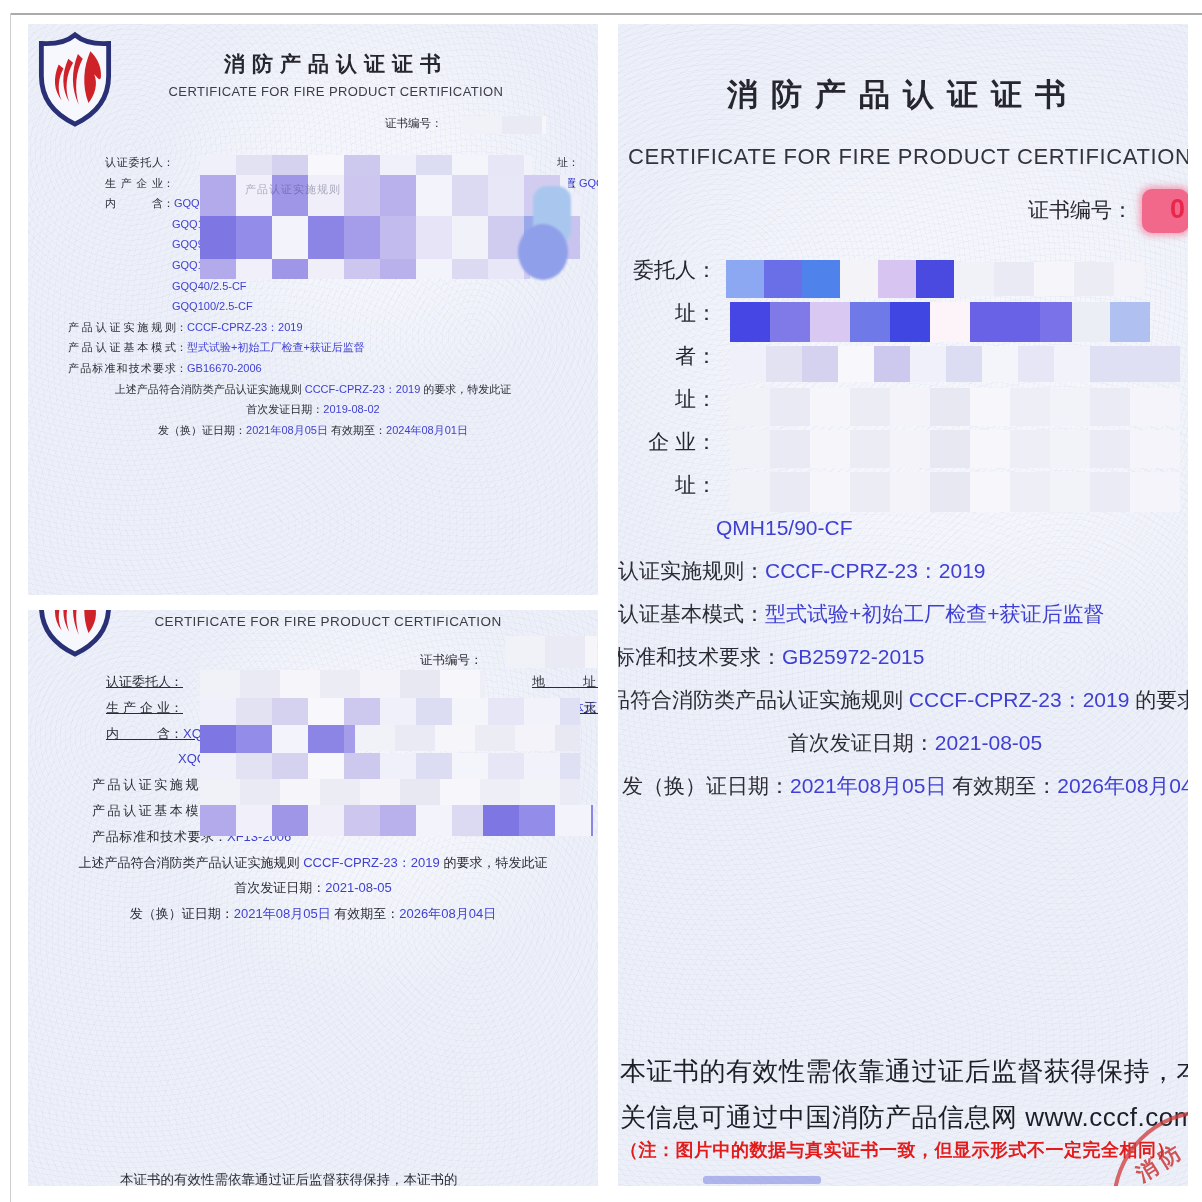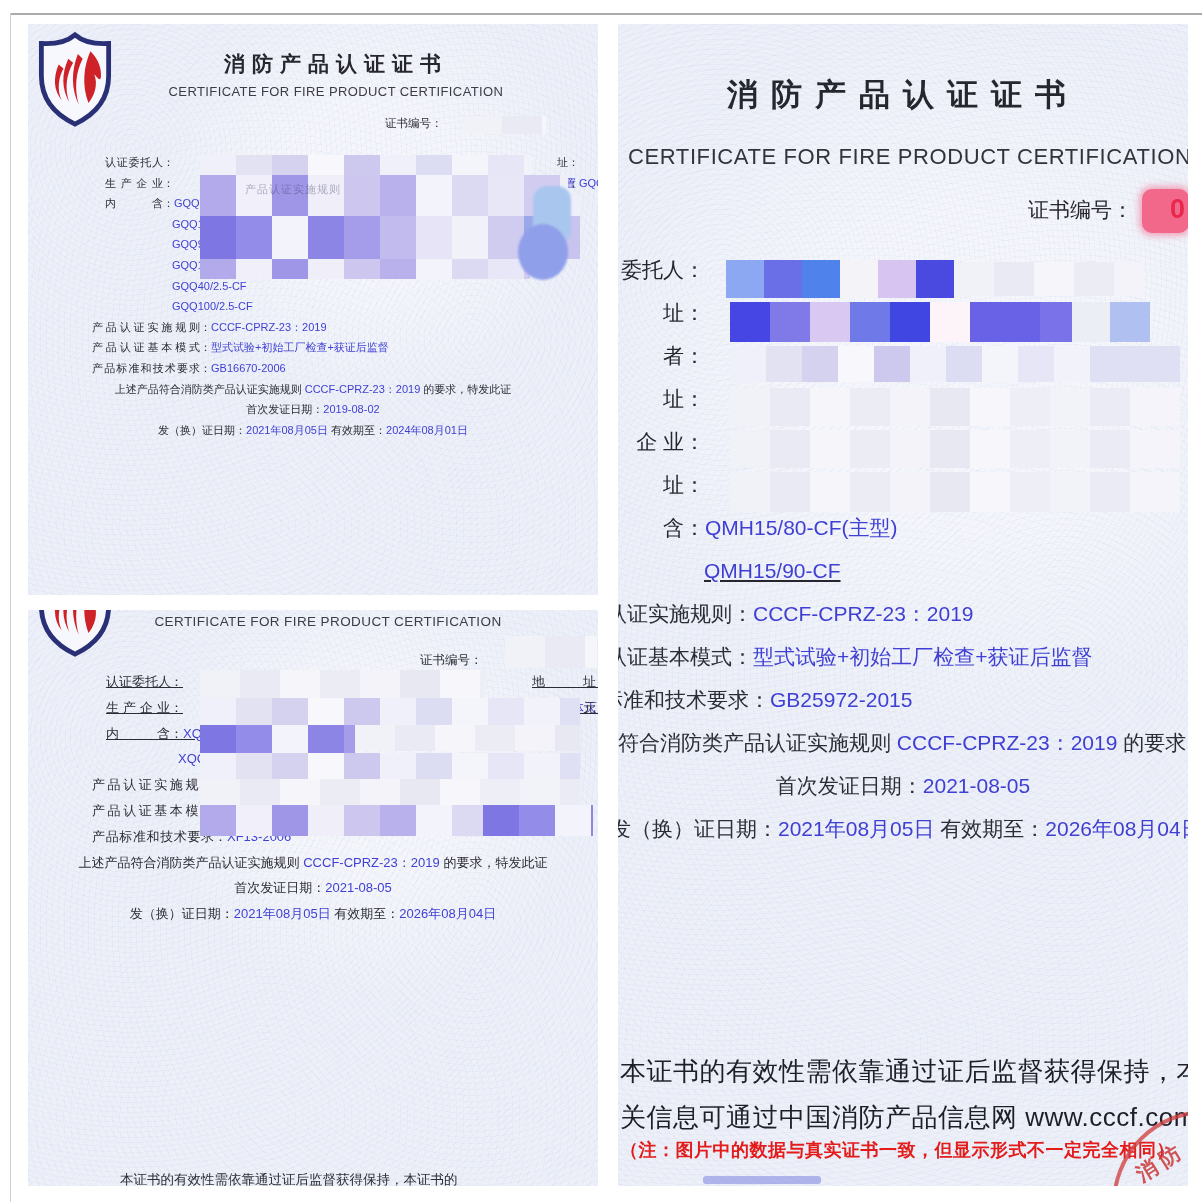--- a/index.html
+++ b/index.html
@@ -23,21 +23,21 @@
 
   
   .a-title{left:0;right:0;top:26px;text-align:center;padding-left:46px;font-size:21px;font-weight:bold;
            letter-spacing:7px;color:#26262e;}
   .a-sub{left:0;right:0;top:60px;text-align:center;padding-left:46px;font-size:13px;letter-spacing:.4px;color:#3c3c46;}
   .a-certno{left:357px;top:92px;font-size:11.5px;color:#2c2c34;}
   .a-body{left:0;top:128px;width:100%;font-size:11px;line-height:20.6px;color:#2c2c34;}
   .a-body .lab{display:inline-block;width:58px;text-align:justify;text-align-last:justify;}
   .a-body .labL{display:inline-block;width:108px;text-align:justify;text-align-last:justify;}
   .a-line{padding-left:77px;white-space:nowrap;}
-  .a-line.long{padding-left:64px;}
+  .a-line.long{padding-left:40px;}
   .a-line.val{padding-left:144px;}
   .a-line.center{padding-left:0;text-align:center;}
   .a-faint{left:217px;top:158px;font-size:11px;color:rgba(55,55,95,.38);letter-spacing:1px;z-index:3;}
 
   
   .c-sub{left:0;right:0;top:4px;text-align:center;padding-left:30px;font-size:13.5px;letter-spacing:.4px;color:#3c3c46;}
   .c-certno{left:392px;top:42px;font-size:12.5px;color:#2c2c34;}
   .c-body{left:0;top:59px;width:100%;font-size:13px;line-height:25.8px;color:#2c2c34;}
   .c-body .lab{display:inline-block;width:64px;text-align:justify;text-align-last:justify;text-decoration:underline;}
   .c-body .labL{display:inline-block;width:122px;text-align:justify;text-align-last:justify;}
@@ -47,24 +47,24 @@
   .c-line.center{padding-left:0;text-align:center;}
   .c-partial{left:92px;top:561px;font-size:13.5px;color:#2c2c34;white-space:nowrap;}
 
   
   .b-title{left:0;right:0;top:50px;text-align:center;font-size:31px;font-weight:bold;letter-spacing:13px;color:#26262e;}
   .b-sub{left:10px;top:120px;font-size:22px;letter-spacing:.6px;color:#33333c;white-space:nowrap;}
   .b-certno{left:410px;top:172px;font-size:21px;color:#26262e;white-space:nowrap;}
   .b-pinkbox{left:524px;top:165px;width:47px;height:44px;background:#f2688a;border-radius:10px;
              box-shadow:0 0 6px 3px rgba(242,104,138,.55);}
   .b-zero{left:552px;top:170px;font-size:27px;font-weight:bold;color:#e8274b;}
-  .b-body{left:0;top:224px;width:100%;font-size:21px;line-height:43px;color:#26262e;}
+  .b-body{left:12px;top:224px;width:100%;font-size:21px;line-height:43px;color:#26262e;}
   .b-body .bl{display:inline-block;width:66px;text-align:right;}
   .b-line{white-space:nowrap;}
-  .b-line.val{padding-left:86px;text-decoration:underline;}
+  .b-line.val{padding-left:86px;}
   .b-line.center{text-align:center;}
   .b-big{left:2px;font-size:26px;letter-spacing:.5px;color:#1e1e26;white-space:nowrap;font-weight:500;}
   .b-red{left:2px;top:1114px;font-size:18px;font-weight:bold;color:var(--red);white-space:nowrap;letter-spacing:.5px;}
   .seal{left:494px;top:1086px;width:180px;height:180px;border-radius:50%;border:4px solid rgba(207,63,63,.78);}
   .seal-glyphs{left:516px;top:1124px;color:rgba(202,55,55,.85);font-size:21px;font-weight:bold;
                transform:rotate(-32deg);letter-spacing:6px;}
 
   
   .rd{position:absolute;z-index:2;}
   .m-strong{background:linear-gradient(90deg,#7d76e3 0 36px,#938ce8 0 72px,#f3f3fb 0 108px,#8d85e6 0 144px,#a59dea 0 180px,#c2bcee 0 216px,#e6e4f6 0 252px,#f1f1fa 0 288px,#d0ccf0 0 324px,#9aa8ea 0 360px,#c9c4ef 0 396px);}
@@ -140,21 +140,20 @@
     <div class="abs b-certno">证书编号：</div>
     <div class="abs b-pinkbox"></div>
     <div class="abs b-zero">0</div>
     <div class="abs b-body">
         <div class="b-line lab"><span class="bl">委托人</span><span>：</span></div>
         <div class="b-line lab"><span class="bl">址</span><span>：</span></div>
         <div class="b-line lab"><span class="bl">者</span><span>：</span></div>
         <div class="b-line lab"><span class="bl">址</span><span>：</span></div>
         <div class="b-line lab"><span class="bl">企 业</span><span>：</span></div>
         <div class="b-line lab"><span class="bl">址</span><span>：</span></div>
-        <div class="b-line lab"><span class="bl">含</span><span>：</span><span class="txt-b">QMH15/80-CF(主型)</span></div>
         <div class="b-line val"><span class="txt-b">QMH15/90-CF</span></div>
         <div class="b-line " style="margin-left: -12px;"><span class="txt-d">认证实施规则：</span><span class="txt-b">CCCF-CPRZ-23：2019</span></div>
         <div class="b-line " style="margin-left: -12px;"><span class="txt-d">认证基本模式：</span><span class="txt-b">型式试验+初始工厂检查+获证后监督</span></div>
         <div class="b-line " style="margin-left: -58px;"><span class="txt-d">产品标准和技术要求：</span><span class="txt-b">GB25972-2015</span></div>
         <div class="b-line " style="margin-left: -84px;"><span class="txt-d">上述产品符合消防类产品认证实施规则 </span><span class="txt-b">CCCF-CPRZ-23：2019</span><span class="txt-d"> 的要求，特发此证</span></div>
         <div class="b-line center"><span class="txt-d">首次发证日期：</span><span class="txt-b">2021-08-05</span></div>
         <div class="b-line " style="margin-left: -8px;"><span class="txt-d">发（换）证日期：</span><span class="txt-b">2021年08月05日</span><span class="txt-d"> 有效期至：</span><span class="txt-b">2026年08月04日</span></div>
       </div>
     <div class="abs b-big" style="top:1030px">本证书的有效性需依靠通过证后监督获得保持，本证书的</div>
     <div class="abs b-big" style="top:1076px">关信息可通过中国消防产品信息网 www.cccf.com.cn</div>

